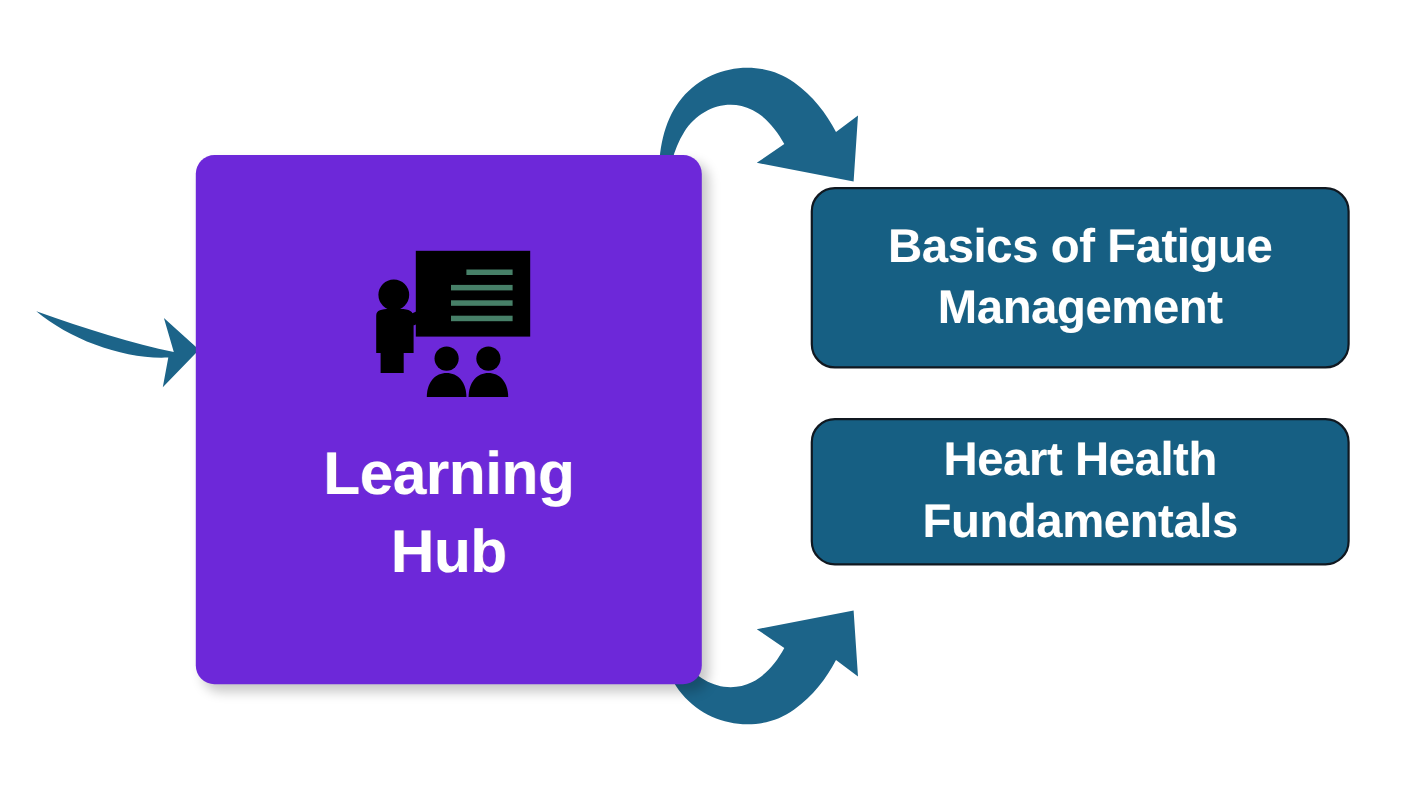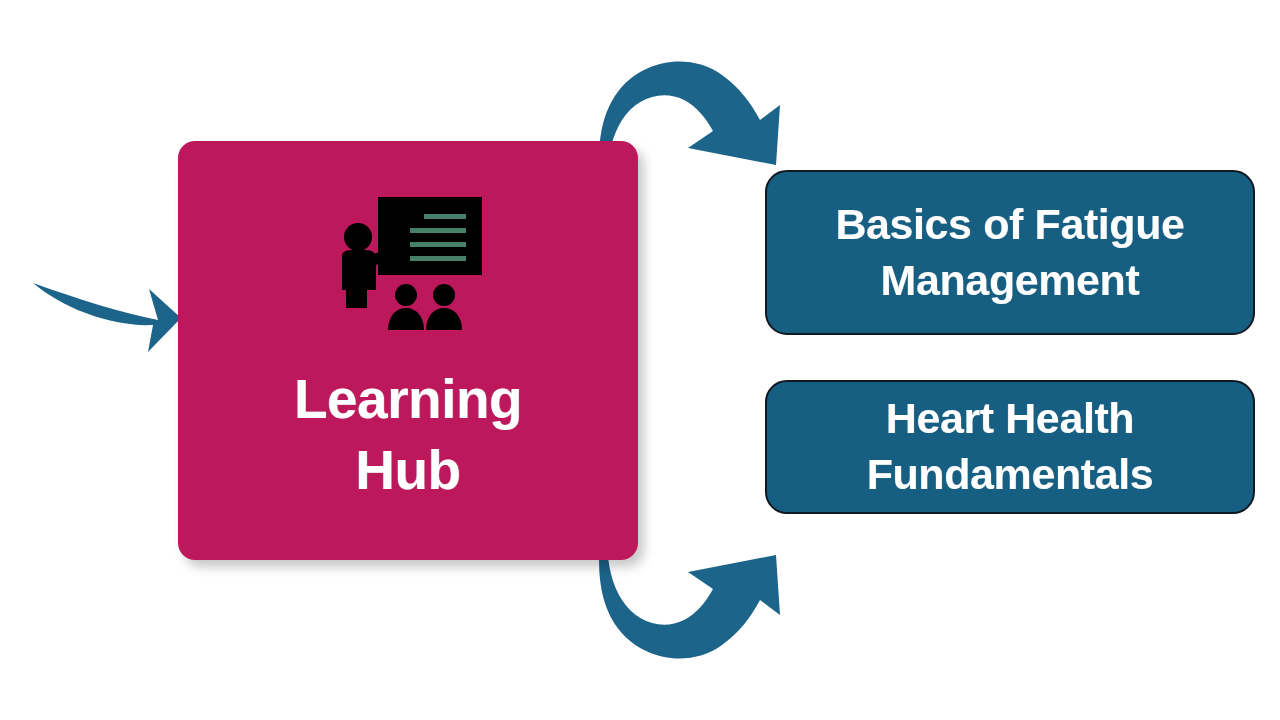--- a/index.html
+++ b/index.html
@@ -33,22 +33,22 @@
     height: 720px;
     pointer-events: none;
   }
 
   
   #hub-card {
     position: absolute;
     left: 178px;
     top: 141px;
     width: 460px;
-    height: 419px;
-    background: #be185d;
+    height: 481px;
+    background: #6d28d9;
     border-radius: 17px;
     box-shadow: 6px 7px 11px rgba(0,0,0,0.22);
     display: flex;
     flex-direction: column;
     align-items: center;
     justify-content: center;
     box-sizing: border-box;
     padding: 10px 24px 26px 24px;
   }
 
@@ -78,21 +78,20 @@
     left: 737px;
     width: 490px;
     background: #165F83;
     border: 2.5px solid #101820;
     border-radius: 22px;
     box-sizing: border-box;
     display: flex;
     align-items: center;
     justify-content: center;
     padding: 10px 22px;
-    margin-left: 28px;
   }
   #course-card-1 {
     top: 170px;
     height: 165px;
   }
   #course-card-2 {
     top: 380px;
     height: 134px;
   }
   .course-label {

